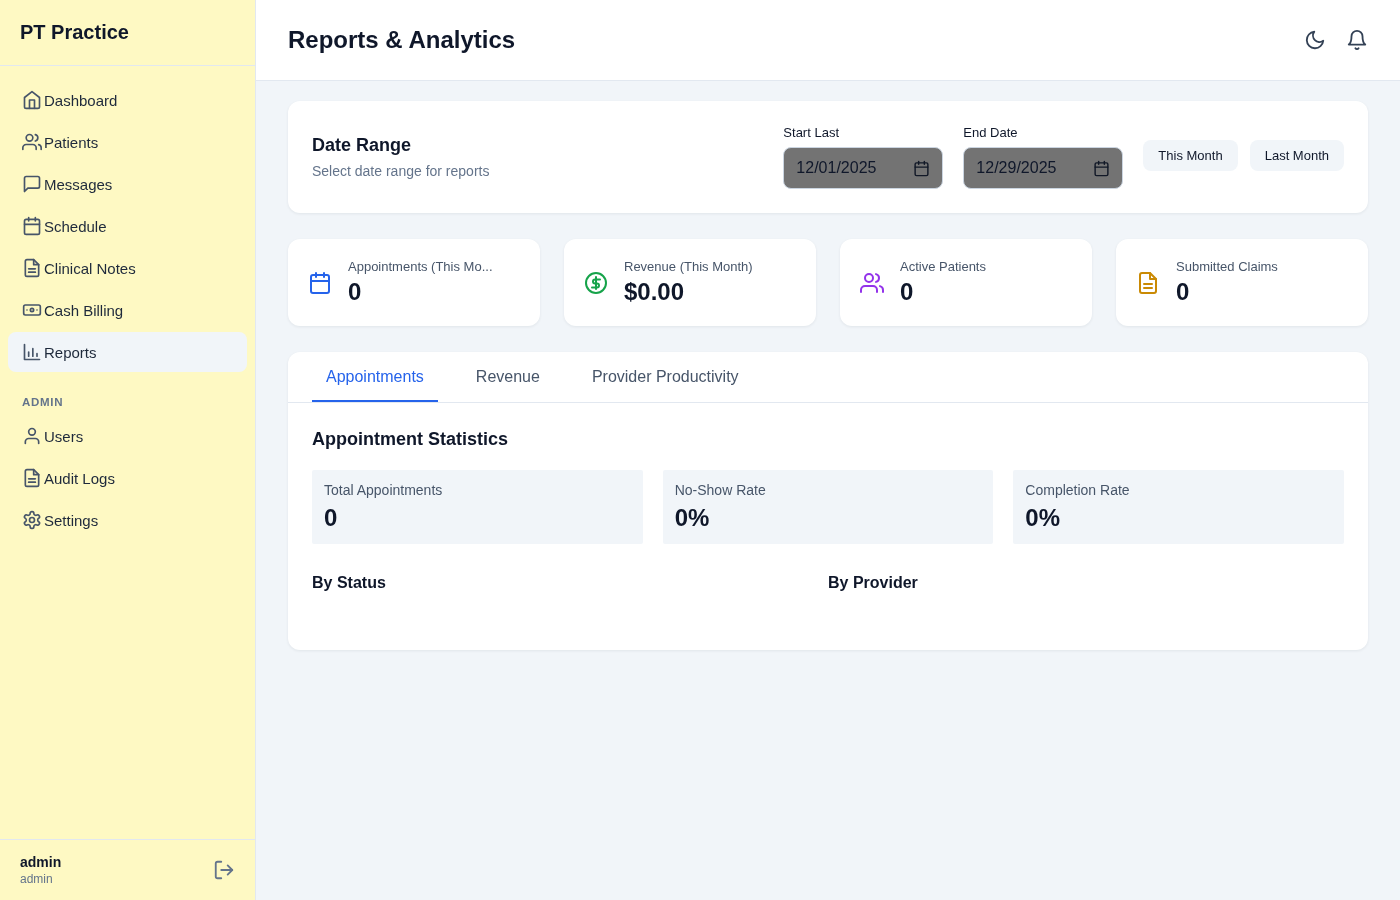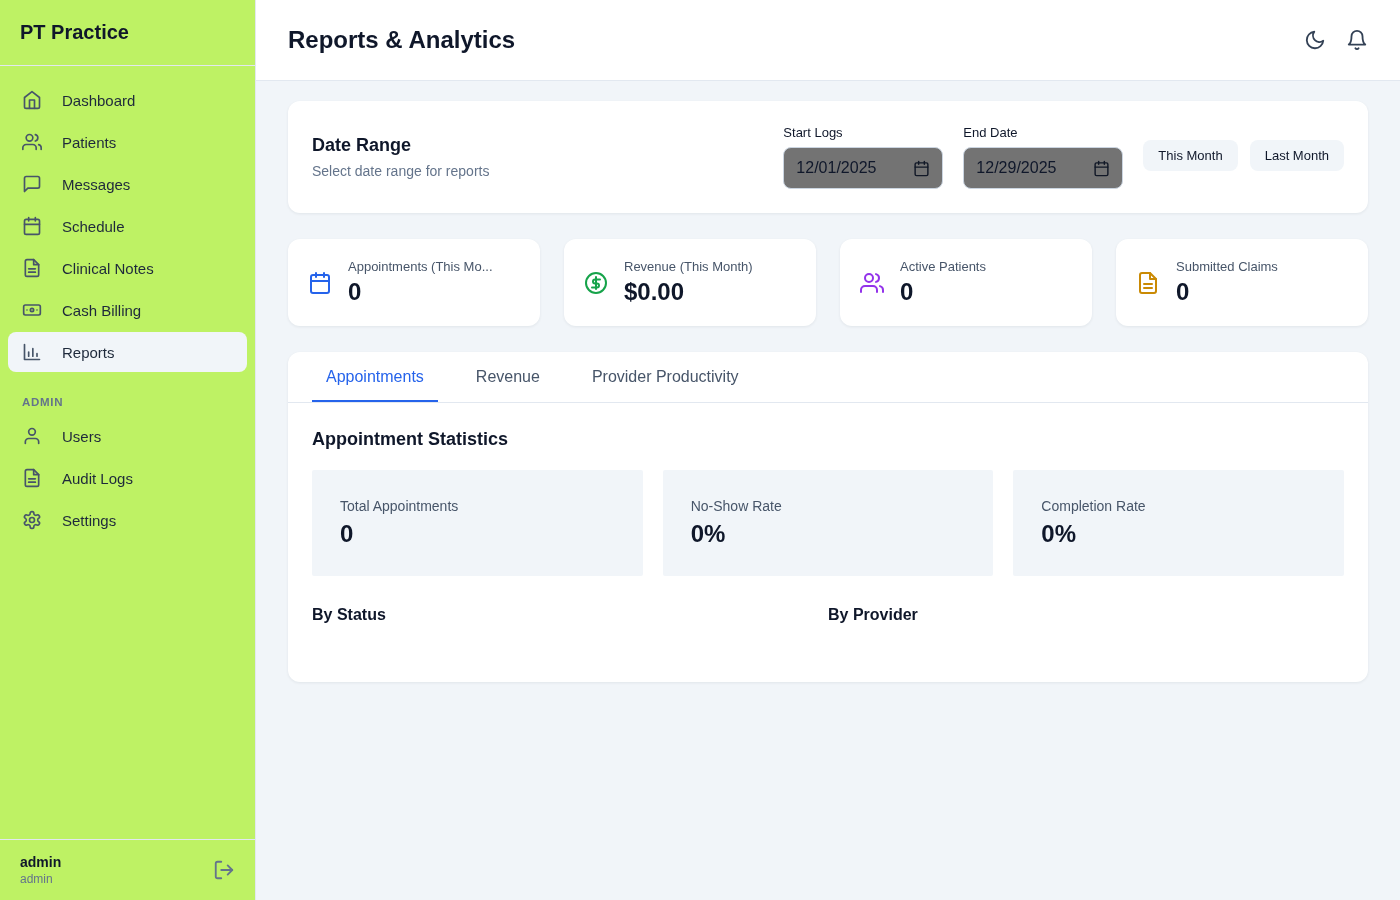--- a/index.html
+++ b/index.html
@@ -8,31 +8,31 @@
     font-family: "Liberation Sans", sans-serif;
     display: flex;
     background: #f1f5f9;
     color: #0f172a;
     overflow: hidden;
   }
   svg { display: block; }
 
   
   .sidebar {
-    width: 256px; flex: none; background: #bef264;
+    width: 256px; flex: none; background: #fef9c3;
     border-right: 1px solid #e2e8f0;
     display: flex; flex-direction: column;
   }
   .brand {
     padding: 21px 20px; font-size: 20px; font-weight: 700;
     border-bottom: 1px solid #e2e8f0; color: #0f172a;
   }
   .nav { padding: 14px 8px; flex: 1; }
   .nav-item {
-    display: flex; align-items: center; gap: 20px;
+    display: flex; align-items: center; gap: 2px;
     padding: 10px 14px; border-radius: 8px;
     font-size: 15px; color: #1e293b; cursor: pointer;
     text-decoration: none; margin-bottom: 2px;
   }
   .nav-item.active { background: #f1f5f9; }
   .nav-icon { width: 20px; height: 20px; color: #475569; flex: none; }
   .admin-label {
     padding: 22px 14px 8px; font-size: 11.5px; font-weight: 700;
     letter-spacing: 0.06em; color: #64748b;
   }
@@ -113,21 +113,21 @@
   .tab {
     padding: 16px 14px 14px; margin: 0 12px; font-size: 16px;
     color: #475569; cursor: pointer; border-bottom: 2px solid transparent;
     background: none; border-top: none; border-left: none; border-right: none;
     font-family: Liberation Sans, sans-serif;
   }
   .tab.active { color: #2563eb; border-bottom-color: #2563eb; font-weight: 500; }
   .tab-content { padding: 26px 24px 40px; }
   .section-title { font-size: 18px; font-weight: 700; color: #0f172a; margin-bottom: 20px; }
   .boxes { display: flex; gap: 20px; margin-bottom: 30px; }
-  .box { flex: 1; background: #f1f5f9; border-radius: 2px; padding: 28px; }
+  .box { flex: 1; background: #f1f5f9; border-radius: 2px; padding: 12px; }
   .box-label { font-size: 14px; color: #475569; margin-bottom: 6px; }
   .box-value { font-size: 24px; font-weight: 700; color: #0f172a; }
   .charts-row { display: flex; }
   .chart-col { flex: 1; min-height: 36px; }
   .chart-title { font-size: 16px; font-weight: 700; color: #0f172a; }
 </style>
 </head>
 <body>
 
 <aside class="sidebar">
@@ -281,21 +281,21 @@
 
   <div class="content">
 
     <section class="card date-card">
       <div>
         <div class="dr-title">Date Range</div>
         <div class="dr-sub">Select date range for reports</div>
       </div>
       <div class="dr-controls">
         <div class="field">
-          <span class="field-label">Start Logs</span>
+          <span class="field-label">Start Last</span>
           <div class="date-input">
             <span>12/01/2025</span>
             <span class="cal">
               <svg viewBox="0 0 24 24" fill="none" stroke="currentColor" stroke-width="2" stroke-linecap="round" stroke-linejoin="round">
                   <rect x="3" y="4" width="18" height="18" rx="2"></rect>
                   <line x1="16" y1="2" x2="16" y2="6"></line>
                   <line x1="8" y1="2" x2="8" y2="6"></line>
                   <line x1="3" y1="10" x2="21" y2="10"></line>
                 </svg>
             </span>

